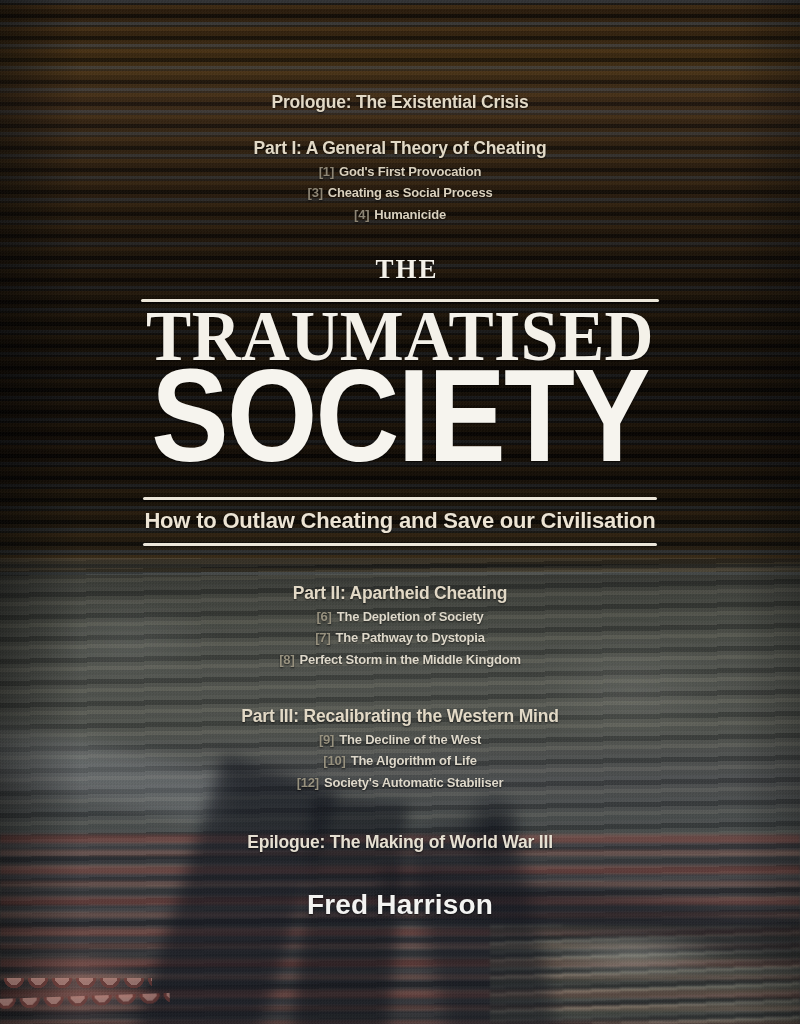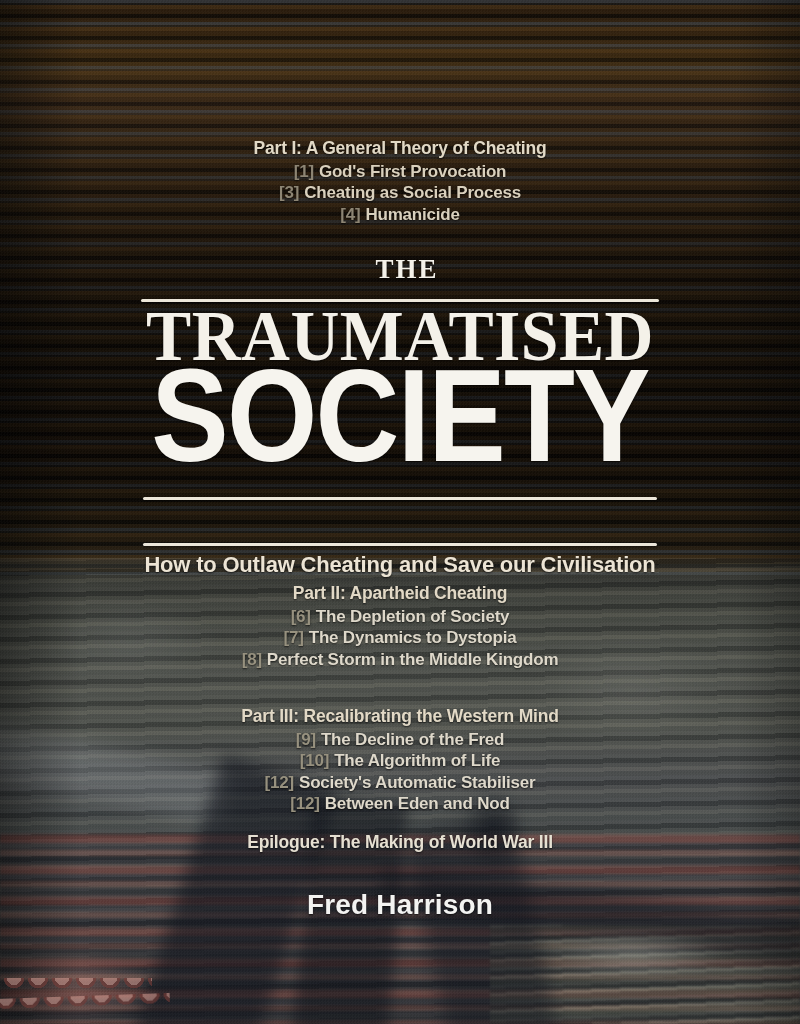--- a/index.html
+++ b/index.html
@@ -58,33 +58,33 @@
   
   .scallops{position:absolute;left:2px;top:978px;width:150px;height:22px;opacity:.8;filter:blur(.5px);
     background-image:radial-gradient(circle at 50% 0%,rgba(205,150,140,0.75) 0 7px,rgba(120,60,55,0.75) 7px 10px,transparent 10.5px);
     background-size:24px 22px;background-repeat:repeat-x;pointer-events:none;}
   .scallops.row2{left:-6px;top:996px;width:176px;transform:rotate(-2deg);}
   
   .txt{position:absolute;left:0;width:800px;text-align:center;z-index:10;
     text-shadow:0 1px 2px rgba(0,0,0,0.65);}
   .toc-heading{font-size:17.5px;font-weight:bold;letter-spacing:-0.2px;color:#e2d9c6;line-height:22px;}
   .chapters{margin-top:2px;}
-  .chapter{font-size:17px;font-weight:bold;letter-spacing:-0.2px;color:#d9d0bd;line-height:21.4px;}
+  .chapter{font-size:13px;font-weight:bold;letter-spacing:-0.2px;color:#d9d0bd;line-height:21.4px;}
   .chapter .num{color:#8d8574;margin-right:5px;font-weight:bold;}
   .lower .chapter{color:#ded8ca;}
   .lower .chapter .num{color:#97917f;}
   .rule{position:absolute;height:3px;background:#ece6d9;border-radius:2px;z-index:10;
     box-shadow:0 1px 2px rgba(0,0,0,0.5);}
   .title-the{top:254px;font-family:"Liberation Serif",serif;font-size:27px;font-weight:bold;
     letter-spacing:2px;color:#f4f1e9;line-height:30px;margin-left:7px;}
   .title-1{top:300px;font-family:"Liberation Serif",serif;font-size:72px;font-weight:bold;
     letter-spacing:0.5px;color:#f4f1e9;line-height:72px;transform:scaleX(0.94);transform-origin:50% 50%;}
   .title-2{top:350px;font-size:132px;font-weight:bold;letter-spacing:-2px;color:#f6f4ee;
     line-height:132px;transform:scaleX(0.88);transform-origin:50% 50%;}
-  .subtitle{top:506px;font-size:22px;font-weight:bold;letter-spacing:-0.2px;color:#ece4d4;line-height:30px;margin-top:44px;}
+  .subtitle{top:506px;font-size:22px;font-weight:bold;letter-spacing:-0.2px;color:#ece4d4;line-height:30px;}
   .author{top:888px;font-size:28px;font-weight:bold;color:#f3f3f1;line-height:34px;letter-spacing:0.2px;}
 </style>
 </head>
 <body>
 
 <div class="cover">
 
   <div class="layer bg-base"></div>
   <div class="layer bg-stripes-top"></div>
   <div class="layer bg-stripes-bottom"></div>
@@ -101,20 +101,23 @@
   <div class="blob" style="left:380px;top:893px;width:430px;height:45px;background:rgba(15,18,25,0.5);transform:rotate(7deg);filter:blur(9px);"></div>
   <div class="blob" style="left:540px;top:930px;width:190px;height:50px;background:radial-gradient(ellipse,rgba(230,230,220,0.35),transparent 70%);filter:blur(7px);"></div>
   <div class="blob" style="left:0;top:948px;width:150px;height:76px;background:radial-gradient(ellipse,rgba(190,130,120,0.45),transparent 70%);filter:blur(4px);"></div>
 
   <div class="layer bg-dark-mid"></div>
   <div class="layer bg-vignette"></div>
   <div class="layer noise"></div>
   <div class="scallops"></div>
   <div class="scallops row2"></div>
 
+  <div class="txt" style="top:91px">
+    <div class="toc-heading">Prologue: The Existential Crisis</div>
+  </div>
 
   <div class="txt" style="top:137px">
     <div class="toc-heading">Part I: A General Theory of Cheating</div>
     <div class="chapters">
       <div class="chapter"><span class="num">[1]</span><span>God's First Provocation</span></div>
       <div class="chapter"><span class="num">[3]</span><span>Cheating as Social Process</span></div>
       <div class="chapter"><span class="num">[4]</span><span>Humanicide</span></div>
     </div>
   </div>
 
@@ -124,32 +127,31 @@
   <div class="txt title-2">SOCIETY</div>
 
   <div class="rule" style="top:497px;left:143px;width:514px;"></div>
   <div class="txt subtitle">How to Outlaw Cheating and Save our Civilisation</div>
   <div class="rule" style="top:543px;left:143px;width:514px;"></div>
 
   <div class="txt lower" style="top:582px">
     <div class="toc-heading">Part II: Apartheid Cheating</div>
     <div class="chapters">
       <div class="chapter"><span class="num">[6]</span><span>The Depletion of Society</span></div>
-      <div class="chapter"><span class="num">[7]</span><span>The Dynamics to Dystopia</span></div>
+      <div class="chapter"><span class="num">[7]</span><span>The Pathway to Dystopia</span></div>
       <div class="chapter"><span class="num">[8]</span><span>Perfect Storm in the Middle Kingdom</span></div>
     </div>
   </div>
 
   <div class="txt lower" style="top:705px">
     <div class="toc-heading">Part III: Recalibrating the Western Mind</div>
     <div class="chapters">
-      <div class="chapter"><span class="num">[9]</span><span>The Decline of the Fred</span></div>
+      <div class="chapter"><span class="num">[9]</span><span>The Decline of the West</span></div>
       <div class="chapter"><span class="num">[10]</span><span>The Algorithm of Life</span></div>
       <div class="chapter"><span class="num">[12]</span><span>Society's Automatic Stabiliser</span></div>
-      <div class="chapter"><span class="num">[12]</span><span>Between Eden and Nod</span></div>
     </div>
   </div>
 
   <div class="txt author">Fred Harrison</div>
 
   <div class="txt lower" style="top:831px">
     <div class="toc-heading" style="color:#e6e0d2">Epilogue: The Making of World War III</div>
   </div>
 </div>
 

